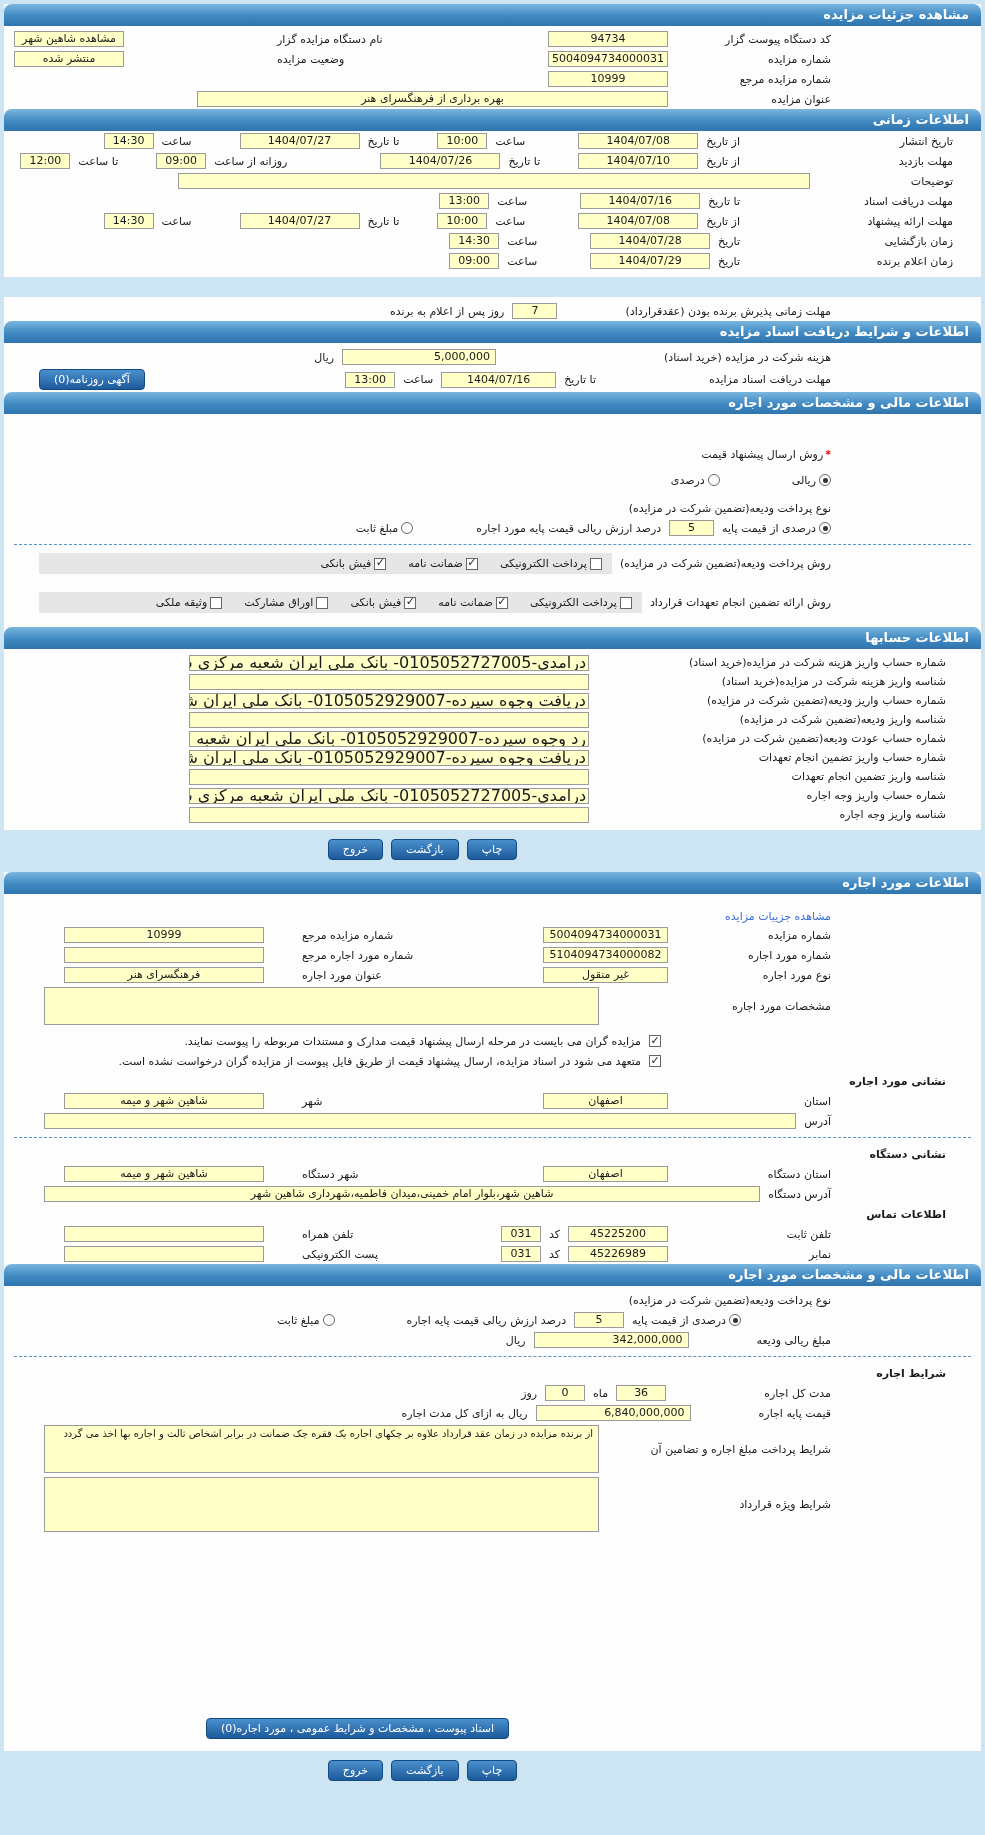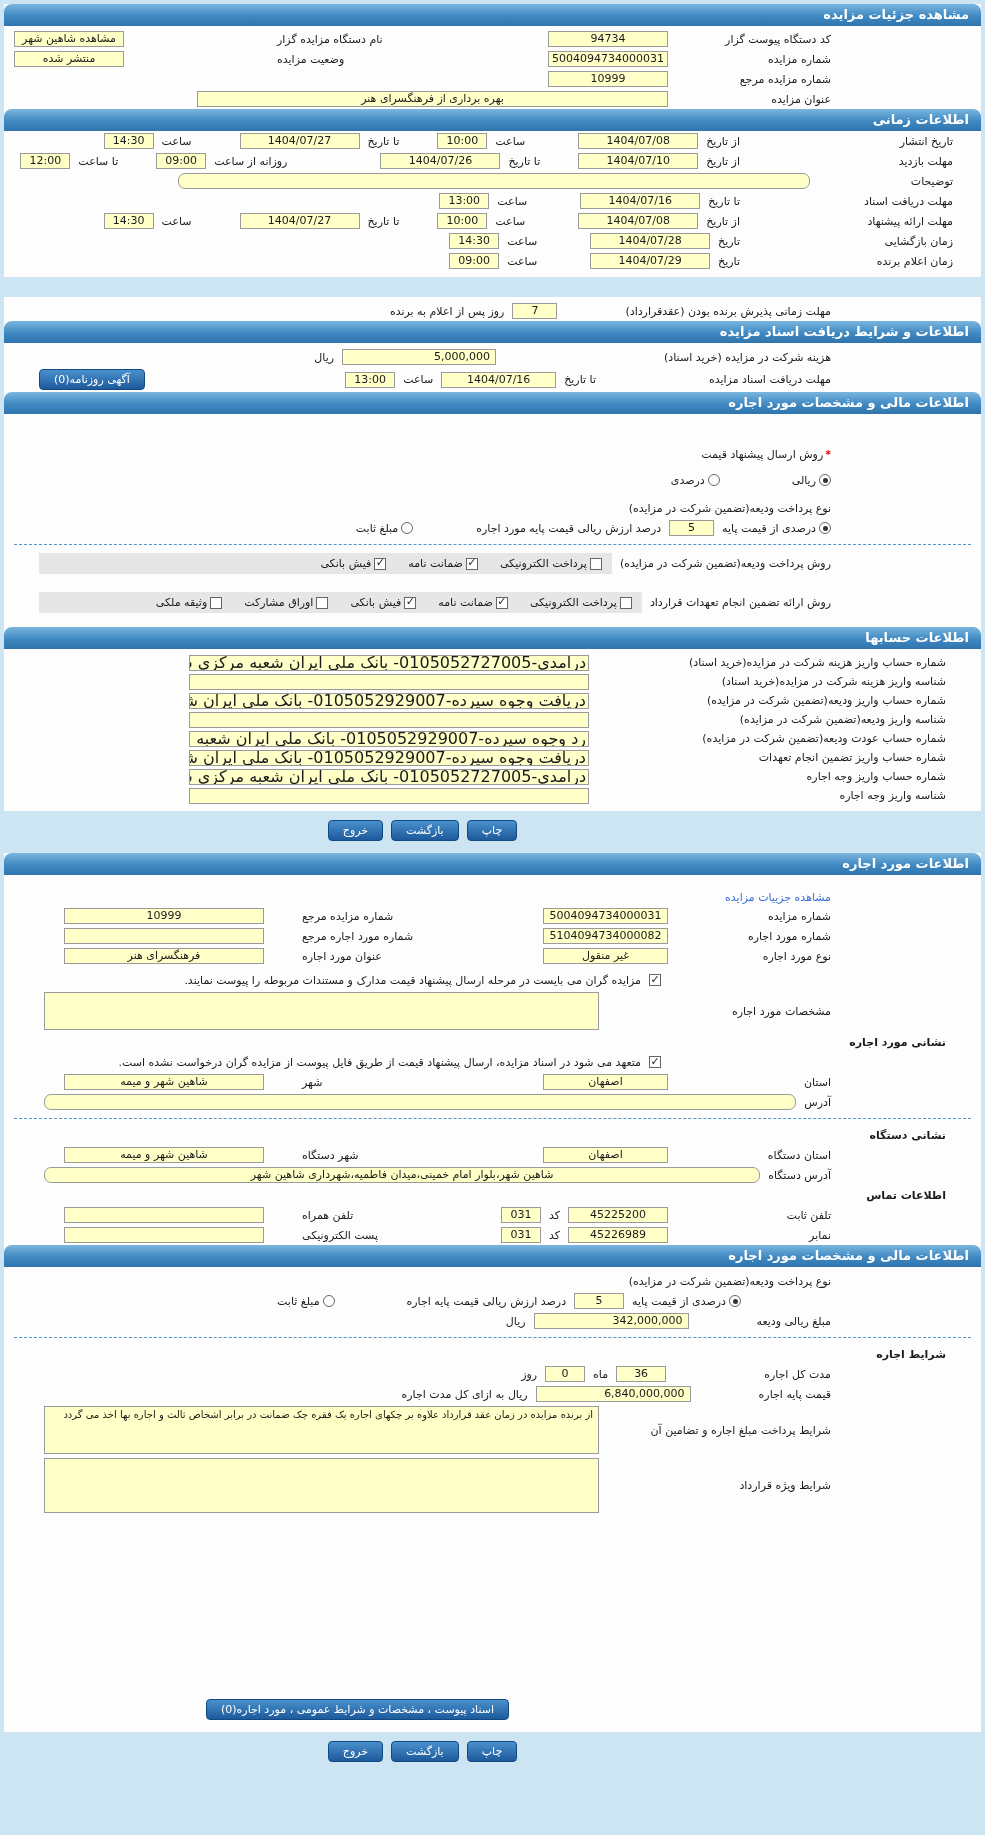--- a/index.html
+++ b/index.html
@@ -22,21 +22,21 @@
   .r { display:flex; align-items:center; gap:8px; padding:2px 10px; min-height:20px; }
   .lbl { white-space:nowrap; }
   .b { font-weight:bold; }
   .gl { width:155px; flex:none; }
   .tl { width:135px; flex:none; white-space:nowrap; }
   .fld {
     background:#ffffc8; border:1px solid #9a9a9a;
     height:16px; line-height:14px; display:inline-block;
     text-align:center; overflow:hidden; white-space:nowrap; padding:0 2px; flex:none;
   }
-  .fld.grow { flex:1;border-radius:7px; }
+  .fld.grow { flex:1; }
   .num { direction:ltr; unicode-bidi:isolate; }
   .ar { text-align:right; padding:0 5px; }
   .ta { background:#ffffc8; border:1px solid #9a9a9a; padding:2px 5px; overflow:hidden; text-align:right; flex:none; }
   .sp { flex:1; }
   .btn {
     background: linear-gradient(to bottom, #4a90cd, #1d5a9b);
     color:#fff; border:1px solid #114a82; border-radius:4px;
     padding:3px 14px; font-size:11px; font-family:inherit; cursor:pointer; white-space:nowrap;
   }
   .btnrow { display:flex; justify-content:center; gap:8px; padding:9px 140px 12px 0; }
@@ -299,20 +299,24 @@
     </div>
     <div class="r arow">
       <span class="lbl" style="flex:1">شماره حساب عودت ودیعه(تضمین شرکت در مزایده)</span>
       <span class="fld w400">رد وجوه سپرده-0105052929007- بانک ملی ایران شعبه مرکزی شاهین شهر</span>
     </div>
     <div class="r arow">
       <span class="lbl" style="flex:1">شماره حساب واریز تضمین انجام تعهدات</span>
       <span class="fld w400">دریافت وجوه سپرده-0105052929007- بانک ملی ایران شعبه مرکزی شاهین شهر</span>
     </div>
     <div class="r arow">
+      <span class="lbl" style="flex:1">شناسه واریز تضمین انجام تعهدات</span>
+      <span class="fld w400"></span>
+    </div>
+    <div class="r arow">
       <span class="lbl" style="flex:1">شماره حساب واریز وجه اجاره</span>
       <span class="fld w400">درآمدی-0105052727005- بانک ملی ایران شعبه مرکزی شاهین شهر</span>
     </div>
     <div class="r arow">
       <span class="lbl" style="flex:1">شناسه واریز وجه اجاره</span>
       <span class="fld w400"></span>
     </div>
   </div>
 
   <div class="btnrow">
@@ -345,37 +349,37 @@
     </div>
 
     <div class="r pr150 pl60">
       <span class="lbl gl">نوع مورد اجاره</span>
       <span class="fld w125">غیر منقول</span>
       <span class="sp"></span>
       <span class="lbl">عنوان مورد اجاره</span>
       <span class="fld w200 mr30">فرهنگسرای هنر</span>
     </div>
 
+    <div class="r pr150 pl40">
+      <span class="lbl gl">مشخصات مورد اجاره</span>
+      <span class="sp"></span>
+      <div class="ta" style="width:555px;height:38px"></div>
+    </div>
+
     <div class="r pr320" style="margin-top:4px">
       <span class="chk on"></span>
       <span>مزایده گران می بایست در مرحله ارسال پیشنهاد قیمت مدارک و مستندات مربوطه را پیوست نمایند.</span>
     </div>
-
-    <div class="r pr150 pl40">
-      <span class="lbl gl">مشخصات مورد اجاره</span>
-      <span class="sp"></span>
-      <div class="ta" style="width:555px;height:38px"></div>
-    </div>
-    <div class="r pr35">
-      <span class="b">نشانی مورد اجاره</span>
-    </div>
-
     <div class="r pr320">
       <span class="chk on"></span>
       <span>متعهد می شود در اسناد مزایده، ارسال پیشنهاد قیمت از طریق فایل پیوست از مزایده گران درخواست نشده است.</span>
+    </div>
+
+    <div class="r pr35">
+      <span class="b">نشانی مورد اجاره</span>
     </div>
 
     <div class="r pr150 pl60">
       <span class="lbl gl">استان</span>
       <span class="fld w125">اصفهان</span>
       <span class="sp"></span>
       <span class="lbl">شهر</span>
       <span class="fld w200 mr30">شاهین شهر و میمه</span>
     </div>
 

